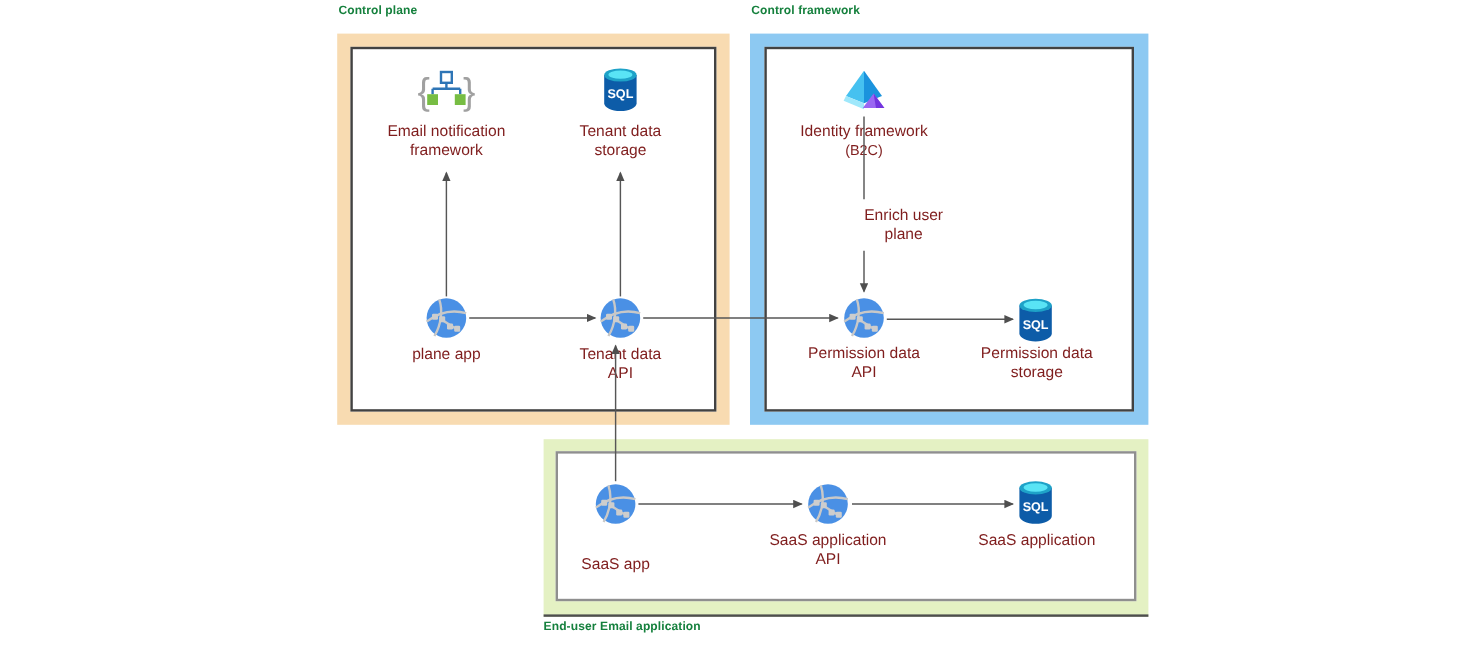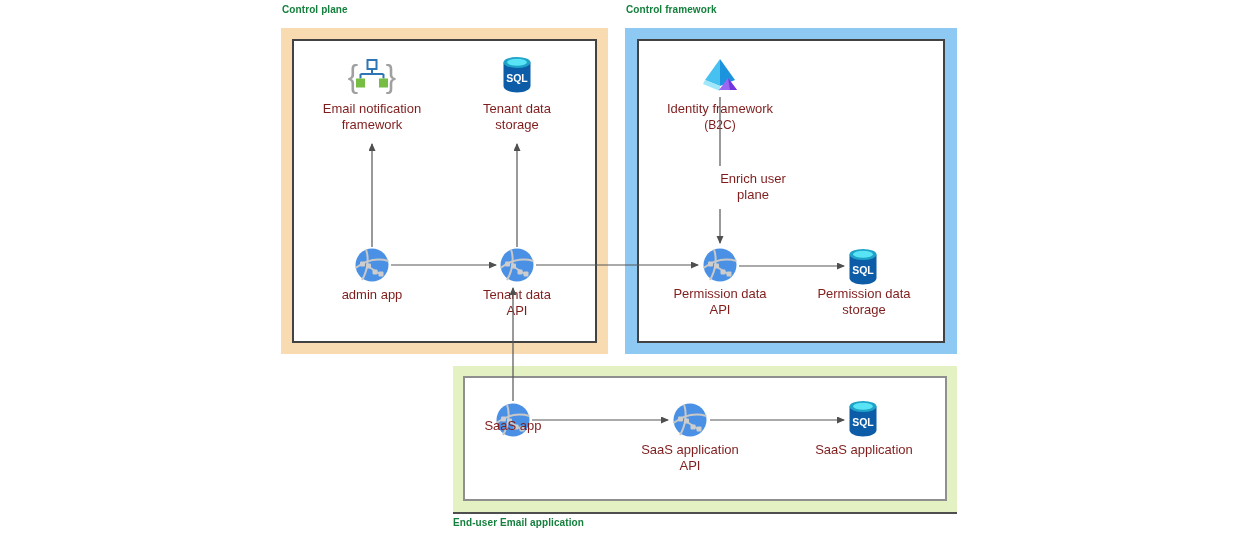--- a/index.html
+++ b/index.html
@@ -181,21 +181,21 @@
 
   <div class="label" style="left:287px;top:101px">
     <div class="l1">Email notification</div>
     <div class="l2">framework</div>
   </div>
   <div class="label" style="left:432px;top:101px">
     <div class="l1">Tenant data</div>
     <div class="l2">storage</div>
   </div>
   <div class="label" style="left:287px;top:287px">
-    <div class="l2">admin app</div>
+    <div class="l2">plane app</div>
   </div>
   <div class="label" style="left:432px;top:287px">
     <div class="l1">Tenant data</div>
     <div class="l2">API</div>
   </div>
   <div class="label" style="left:635px;top:101px">
     <div class="l1">Identity framework</div>
     <div class="l2 small">(B2C)</div>
   </div>
   <div class="label" style="left:668px;top:171px">
@@ -203,21 +203,21 @@
     <div class="l2">plane</div>
   </div>
   <div class="label" style="left:635px;top:286px">
     <div class="l1">Permission data</div>
     <div class="l2">API</div>
   </div>
   <div class="label" style="left:779px;top:286px">
     <div class="l1">Permission data</div>
     <div class="l2">storage</div>
   </div>
-  <div class="label" style="left:428px;top:418px">
+  <div class="label" style="left:428px;top:462px">
     <div class="l1">SaaS app</div>
     <div class="l2"></div>
   </div>
   <div class="label" style="left:605px;top:442px">
     <div class="l1">SaaS application</div>
     <div class="l2">API</div>
   </div>
   <div class="label" style="left:779px;top:442px">
     <div class="l1">SaaS application</div>
   </div>

